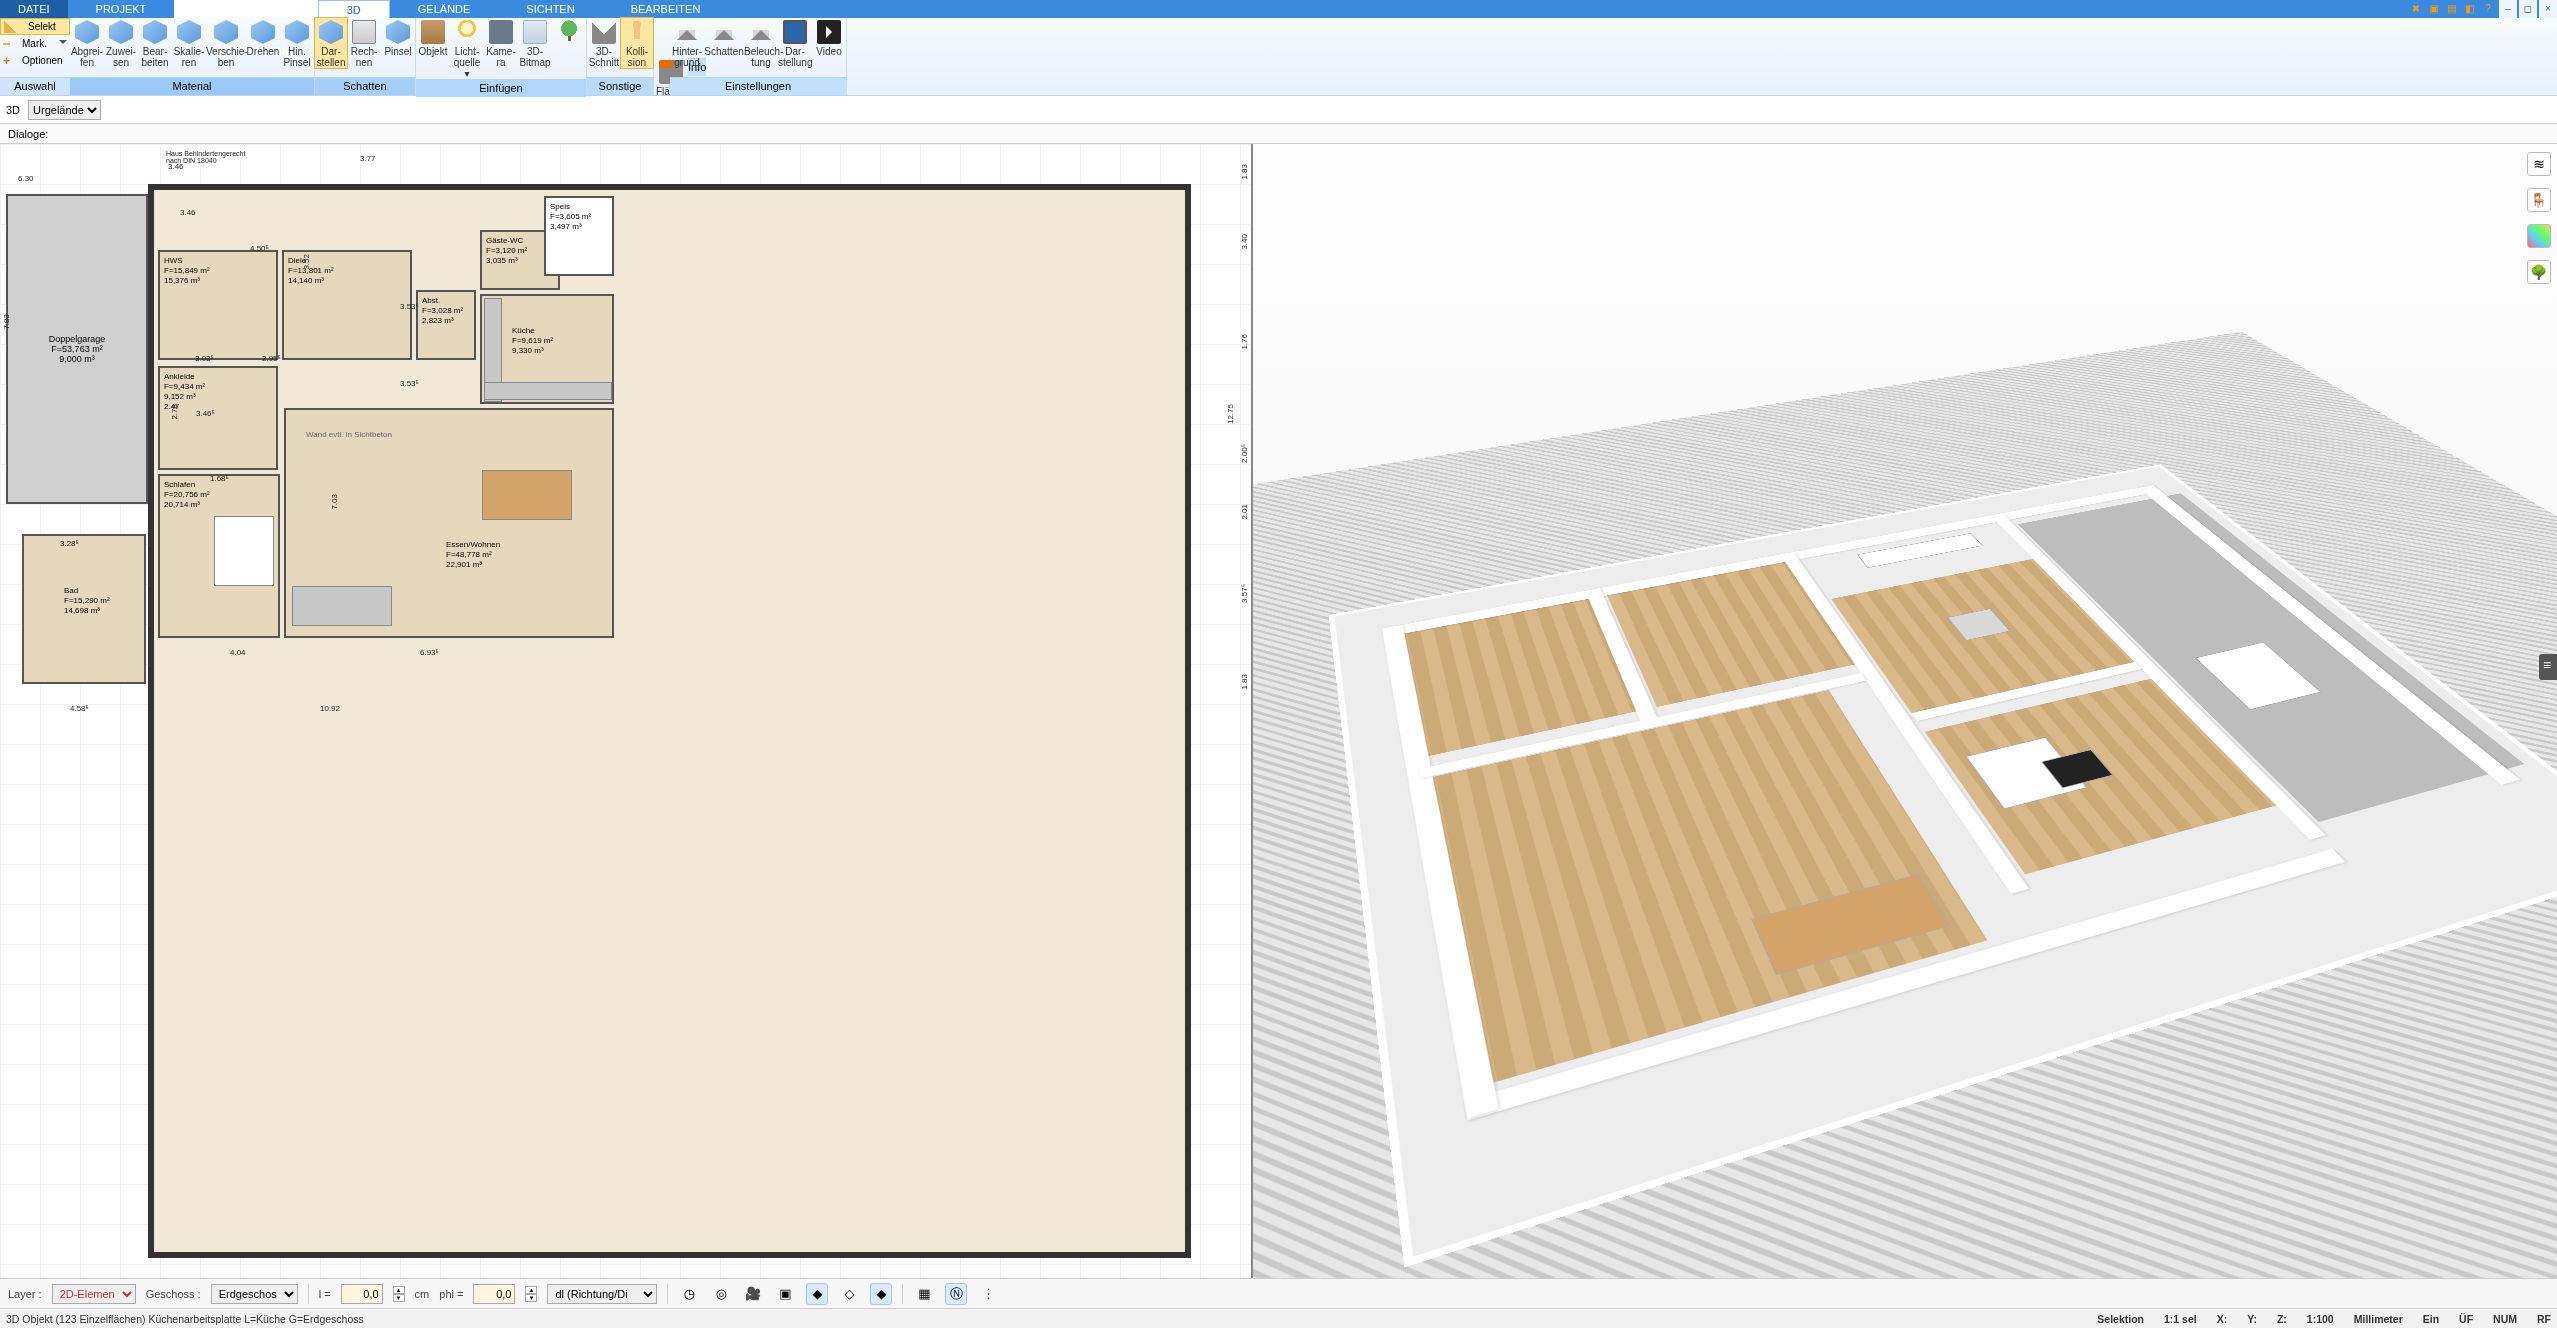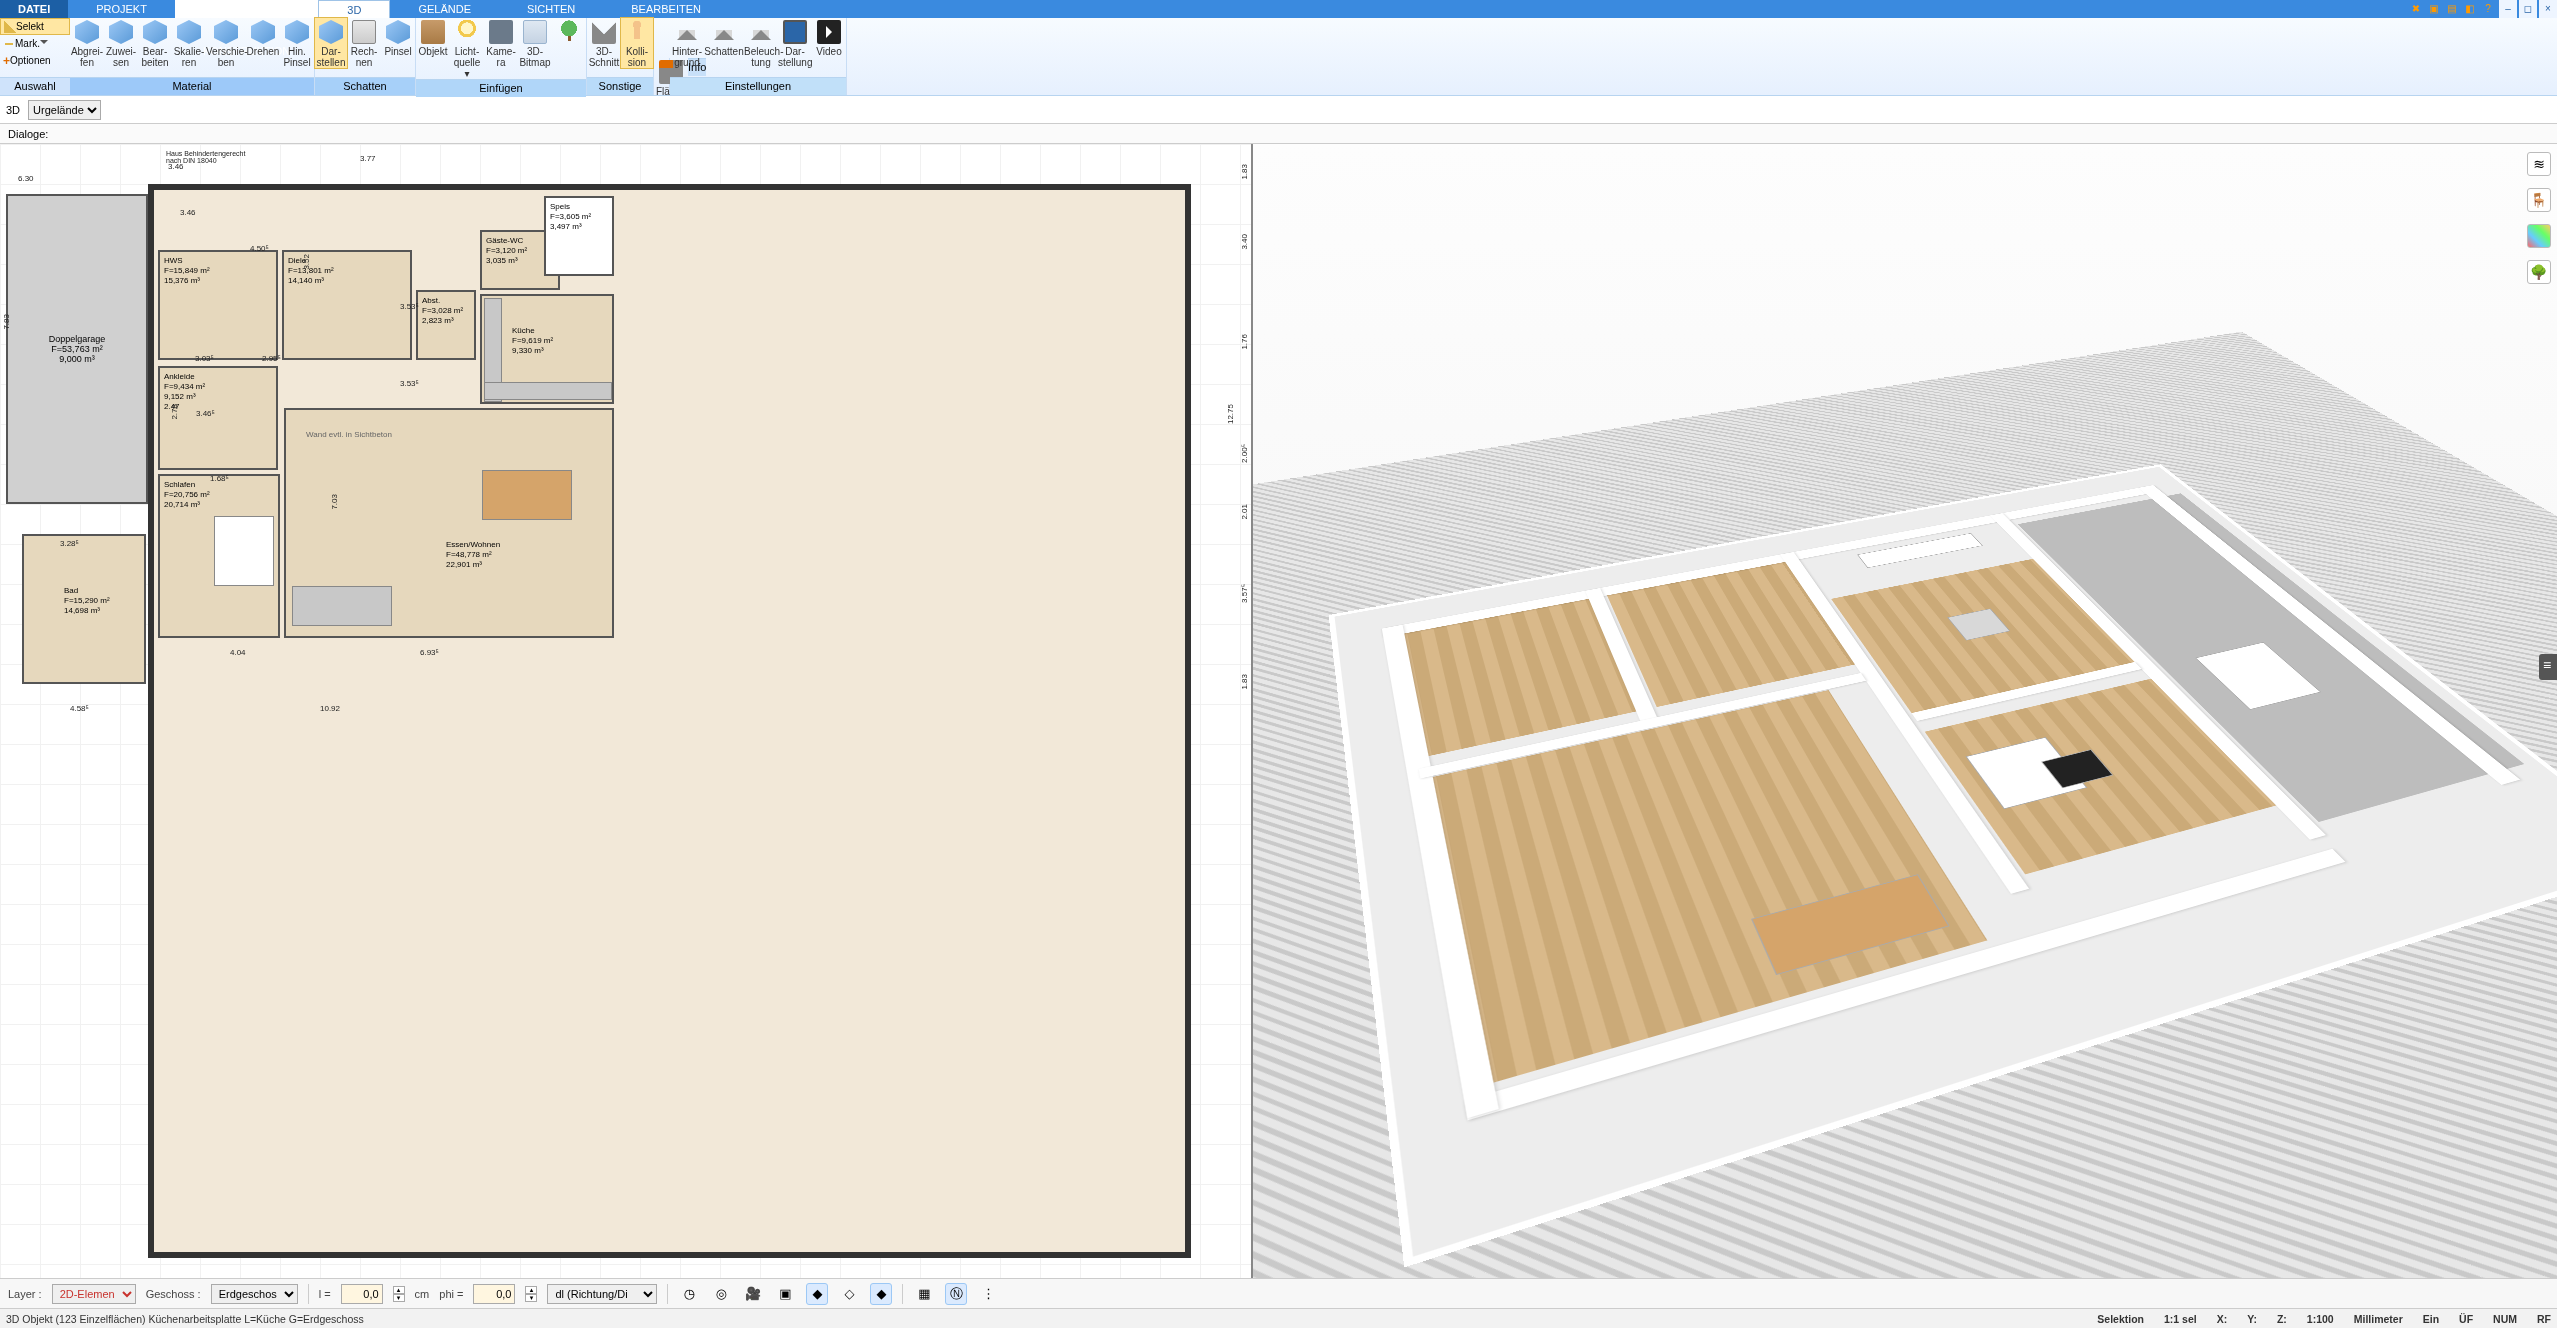--- a/index.html
+++ b/index.html
@@ -1,37 +1,37 @@
 <!DOCTYPE html>
 <html><head>
 <meta charset="utf-8">
 <style>
 * { box-sizing: border-box; margin: 0; padding: 0; font-family: "Segoe UI", Tahoma, sans-serif; }
 html, body { width: 100%; height: 100%; overflow: hidden; background: #fff; }
 
 
 .menubar { display: flex; height: 18px; font-size: 11px; line-height: 18px; user-select: none; }
 .menubar .tab { padding: 0 28px; color: #fff; text-align: center; cursor: pointer; }
-.menubar .tab.datei   { background:#1c5fa5; padding:0 18px;font-weight:bold; }
+.menubar .tab.datei   { background:#1c5fa5; padding:0 18px; }
 .menubar .tab.projekt { background:#3a8adf; }
 .menubar .tab.konstr  { background:#3a8adf;margin-top:42px; }
 .menubar .tab.t3d     { background:#fff; color:#2b66a8; border-top:1px solid #9fc3e7; border-left:1px solid #9fc3e7; border-right:1px solid #9fc3e7; }
 .menubar .tab.gelande { background:#3a8adf; }
 .menubar .tab.sichten { background:#3a8adf; }
 .menubar .tab.bearb   { background:#3a8adf; }
 .menubar .spacer { flex:1; background:#3a8adf; }
 .menubar .winicons { display:flex; background:#3a8adf; }
 .menubar .winicon { width:18px; height:18px; display:flex; align-items:center; justify-content:center; cursor:pointer; font-size:10px; }
 .menubar .winicon.orange { color:#ff9a00; }
 .menubar .winicon.blue   { color:#2b66a8; background:#eef5ff; margin-left:2px; }
 
 
 .ribbon { display:flex; height:78px; background:linear-gradient(#f7fbff,#e6f0fe); border-bottom:1px solid #b7d4f0; }
 .sel-col { width:70px; display:flex; flex-direction:column; font-size:10px; }
-.sel-col .row { display:flex; align-items:center; height:17px; padding:0 3px; gap:0; cursor:pointer; }
+.sel-col .row { display:flex; align-items:center; height:17px; padding:0 3px; gap:12px; cursor:pointer; }
 .sel-col .row.selekt { background:#ffe7a3; border:1px solid #e0b84a; }
 .sel-col .ic { width:12px; height:12px; display:inline-block; }
 .sel-col .plus { color:#e06c00; font-weight:bold; font-size:12px; }
 .sel-footer, .grp-footer, .info-footer { height:18px; text-align:center; font-size:11px; line-height:17px; background:#cfe3fb; border-top:1px solid #b7d4f0; }
 
 .grp { display:flex; flex-direction:column; border-right:1px solid #c8ddf5; }
 .grp .btns { flex:1; display:flex; align-items:flex-start; }
 .rbtn { width:34px; padding-top:2px; text-align:center; font-size:10px; cursor:pointer; color:#333; }
 .rbtn.wide { width:40px; }
 .rbtn .icon { width:24px; height:24px; margin:0 auto 2px; border-radius:2px; }

